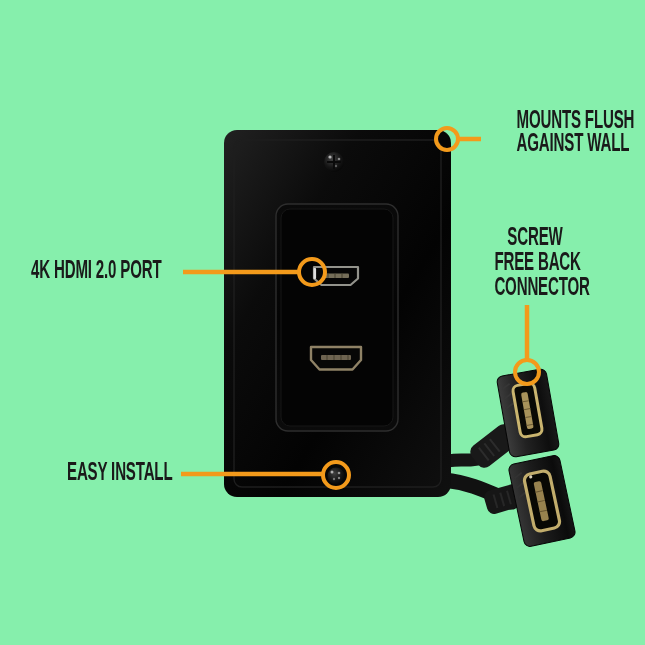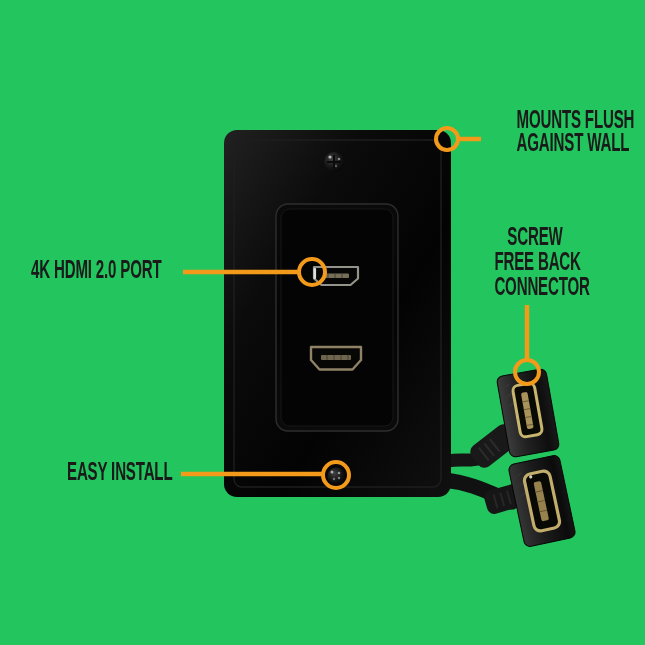--- a/index.html
+++ b/index.html
@@ -1,19 +1,19 @@
 <!DOCTYPE html>
 <html><head>
 <meta charset="utf-8">
 <style>
   html,body{margin:0;padding:0;background:#ffffff;}
   .stage{
     position:relative;
     width:645px;height:645px;
-    background:#22c55e;
+    background:#86efac;
     overflow:hidden;
     font-family:"Liberation Sans", sans-serif;
   }
   .stage svg{position:absolute;left:0;top:0;}
   .callout{
     position:absolute;
     font-family:"Liberation Sans", sans-serif;
     font-weight:900;
     color:#1a1a1a;
     font-size:26px;

